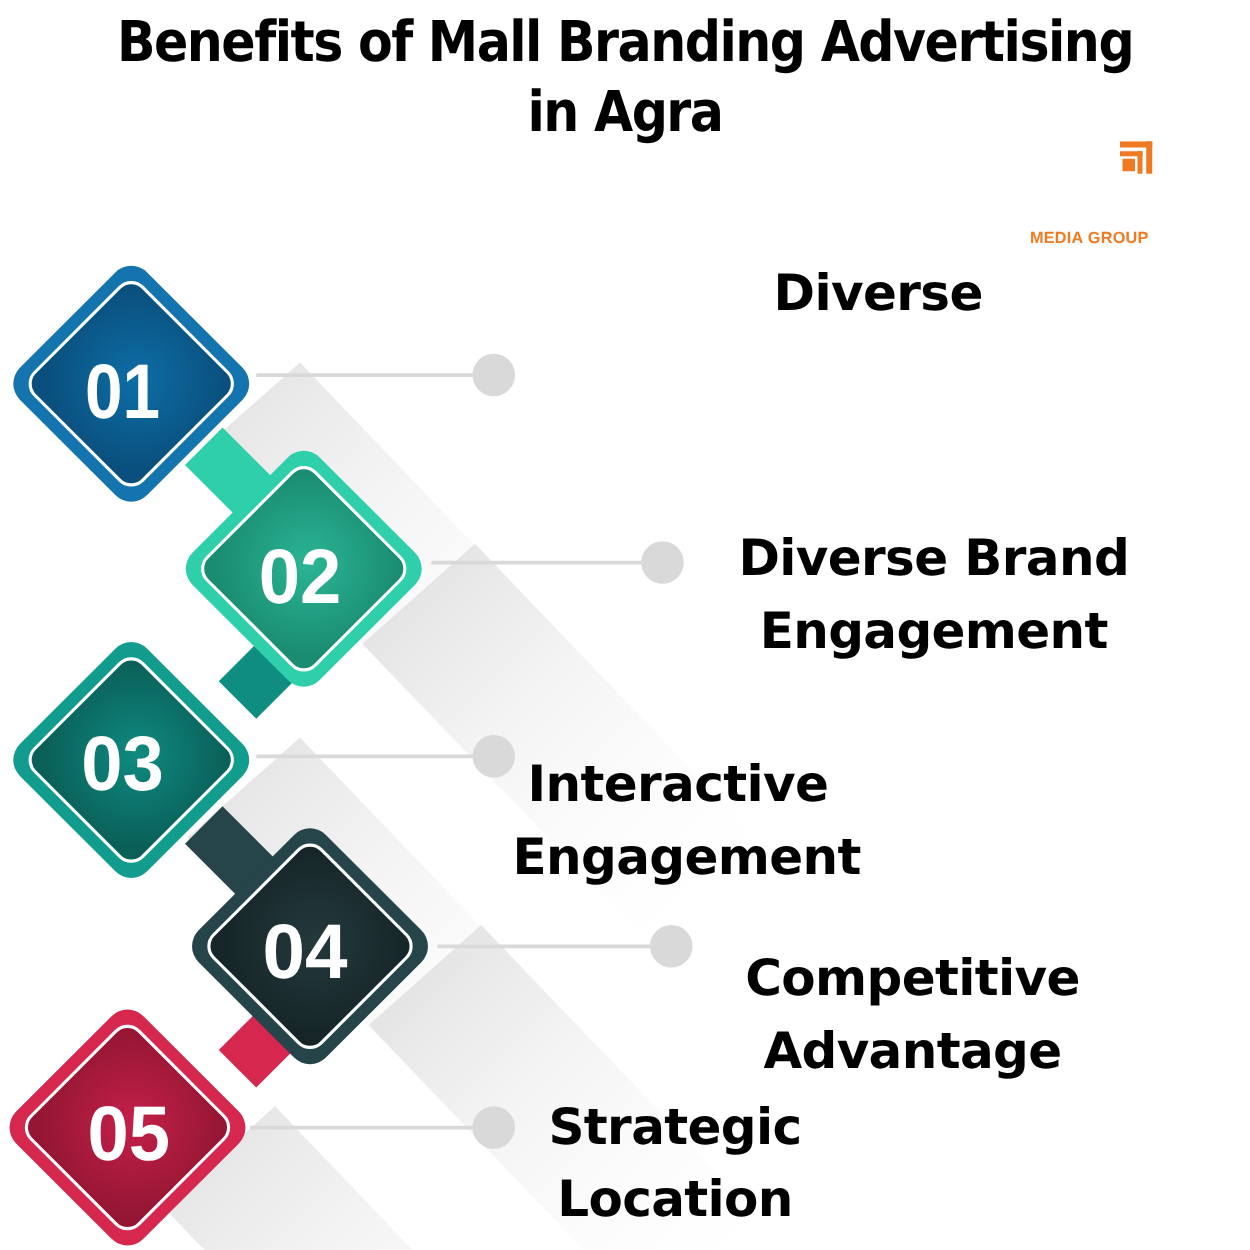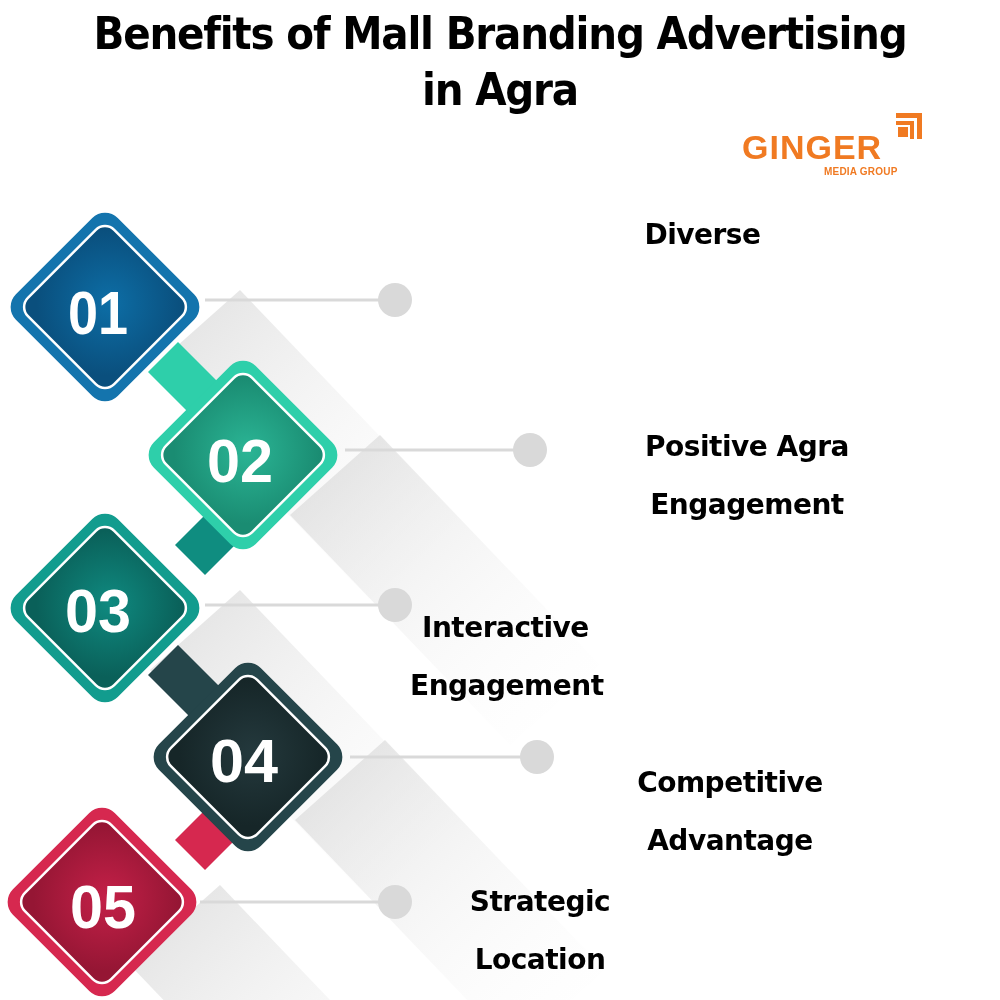--- a/index.html
+++ b/index.html
@@ -15,50 +15,49 @@
       font-stretch: condensed;
     }
     .title .l1, .title .l2 { display: block; }
 
     .logo { position: absolute; left: 742px; top: 113px; width: 190px; height: 70px; }
     .logo-text {
       position: absolute; left: 0; top: 15px; font-family: "Liberation Sans", sans-serif;
       font-weight: bold; font-size: 34px; color: #f07a22; letter-spacing: 1px;
     }
     .logo-sub {
-      position: absolute; left: 82px; top: 53px; font-family: "Liberation Sans", sans-serif;
-      font-weight: bold; font-size: 10px; color: #f07a22; letter-spacing: 0.2px;
+      position: absolute; left: 82px; top: 69px; font-family: "Liberation Sans", sans-serif;
+      font-weight: bold; font-size: 13px; color: #f07a22; letter-spacing: 0.2px;
     }
     .logo-mark { position: absolute; left: 150px; top: 0; width: 30px; height: 30px; }
 
     .art { position: absolute; left: 0; top: 0; width: 1000px; height: 1000px; }
 
     .label {
-      position: absolute; font-weight: bold; font-size: 28px; line-height: 58px;
+      position: absolute; font-weight: bold; font-size: 40px; line-height: 58px;
       color: #000; text-align: center; letter-spacing: -0.5px; white-space: nowrap;
     }
     .label span { display: block; }
   </style>
 </head>
 <body>
 
 <div class="title">
   <span class="l1">Benefits of Mall Branding Advertising</span>
   <span class="l2">in Agra</span>
 </div>
 
 <div class="logo">
   <svg class="logo-mark" viewBox="0 0 30 30">
     <rect x="4" y="0" width="26" height="5" fill="#f07a22"></rect>
     <rect x="25" y="0" width="5" height="26" fill="#f07a22"></rect>
     <rect x="4" y="8" width="18" height="4" fill="#f07a22"></rect>
     <rect x="18" y="8" width="4" height="18" fill="#f07a22"></rect>
     <rect x="6" y="14" width="10" height="10" fill="#f07a22"></rect>
   </svg>
-  <span class="logo-text">GINGER</span>
   <span class="logo-sub">MEDIA GROUP</span>
 </div>
 
 <svg class="art" viewBox="0 0 1000 1000">
   <defs>
     <linearGradient id="shadowGrad" x1="0" y1="0" x2="1" y2="1">
       <stop offset="0" stop-color="#d6d6d6"></stop>
       <stop offset="1" stop-color="#ffffff" stop-opacity="0"></stop>
     </linearGradient>
     <radialGradient id="g1" cx="0.5" cy="0.45" r="0.6">
@@ -139,21 +138,21 @@
     <text x="244" y="782" textLength="68" lengthAdjust="spacingAndGlyphs">04</text>
     <text x="103" y="928" textLength="66" lengthAdjust="spacingAndGlyphs">05</text>
   </g>
 </svg>
 
 <div class="label" style="left:430px; top:206px; width:565px;">
   <span style="padding-right:20px;">Diverse</span>
 </div>
 
 <div class="label" style="left:552px; top:418px; width:390px;">
-  <span>Positive Agra</span>
+  <span>Diverse Brand</span>
   <span>Engagement</span>
 </div>
 
 <div class="label" style="left:410px; top:576px; width:340px; text-align:left;margin-top:23px;">
   <span style="padding-left:12px;">Interactive</span>
   <span>Engagement</span>
 </div>
 
 <div class="label" style="left:565px; top:730px; width:330px;margin-top:24px;">
   <span>Competitive</span>

